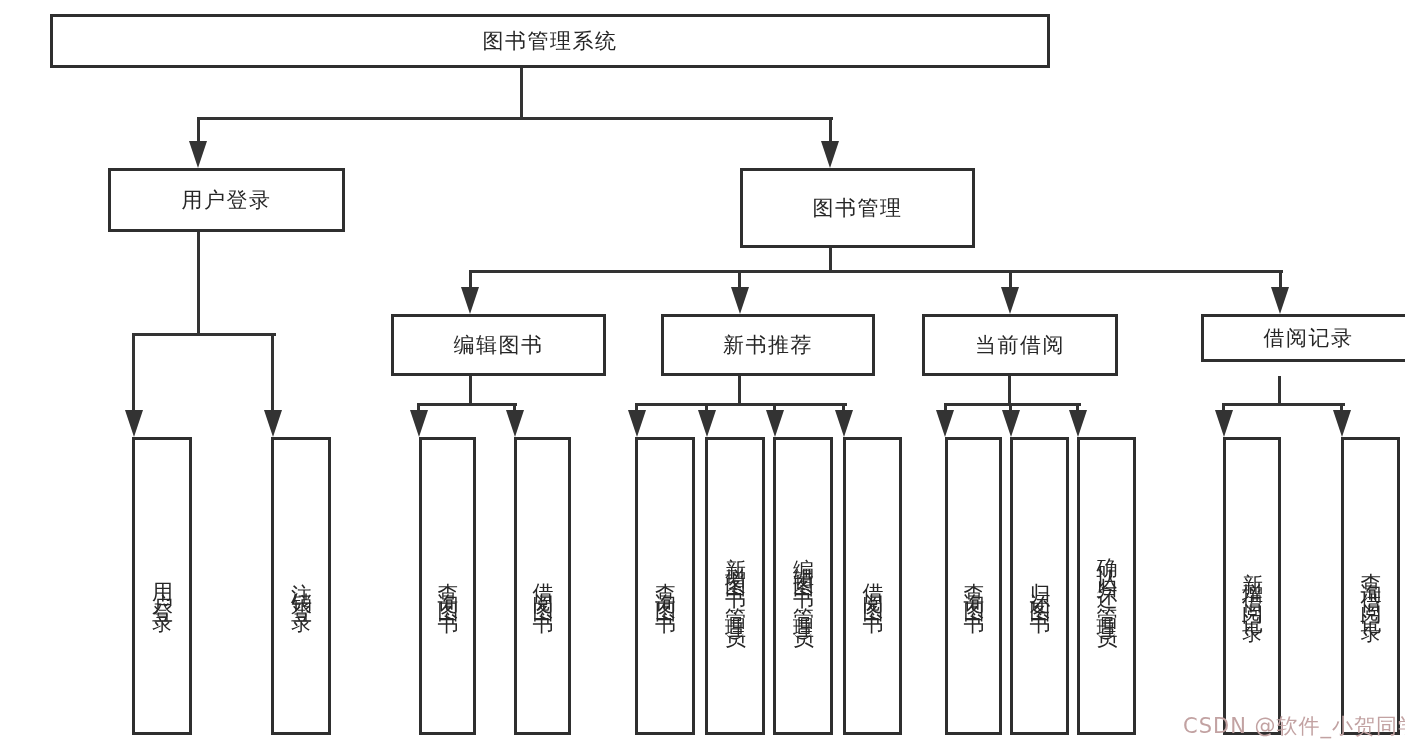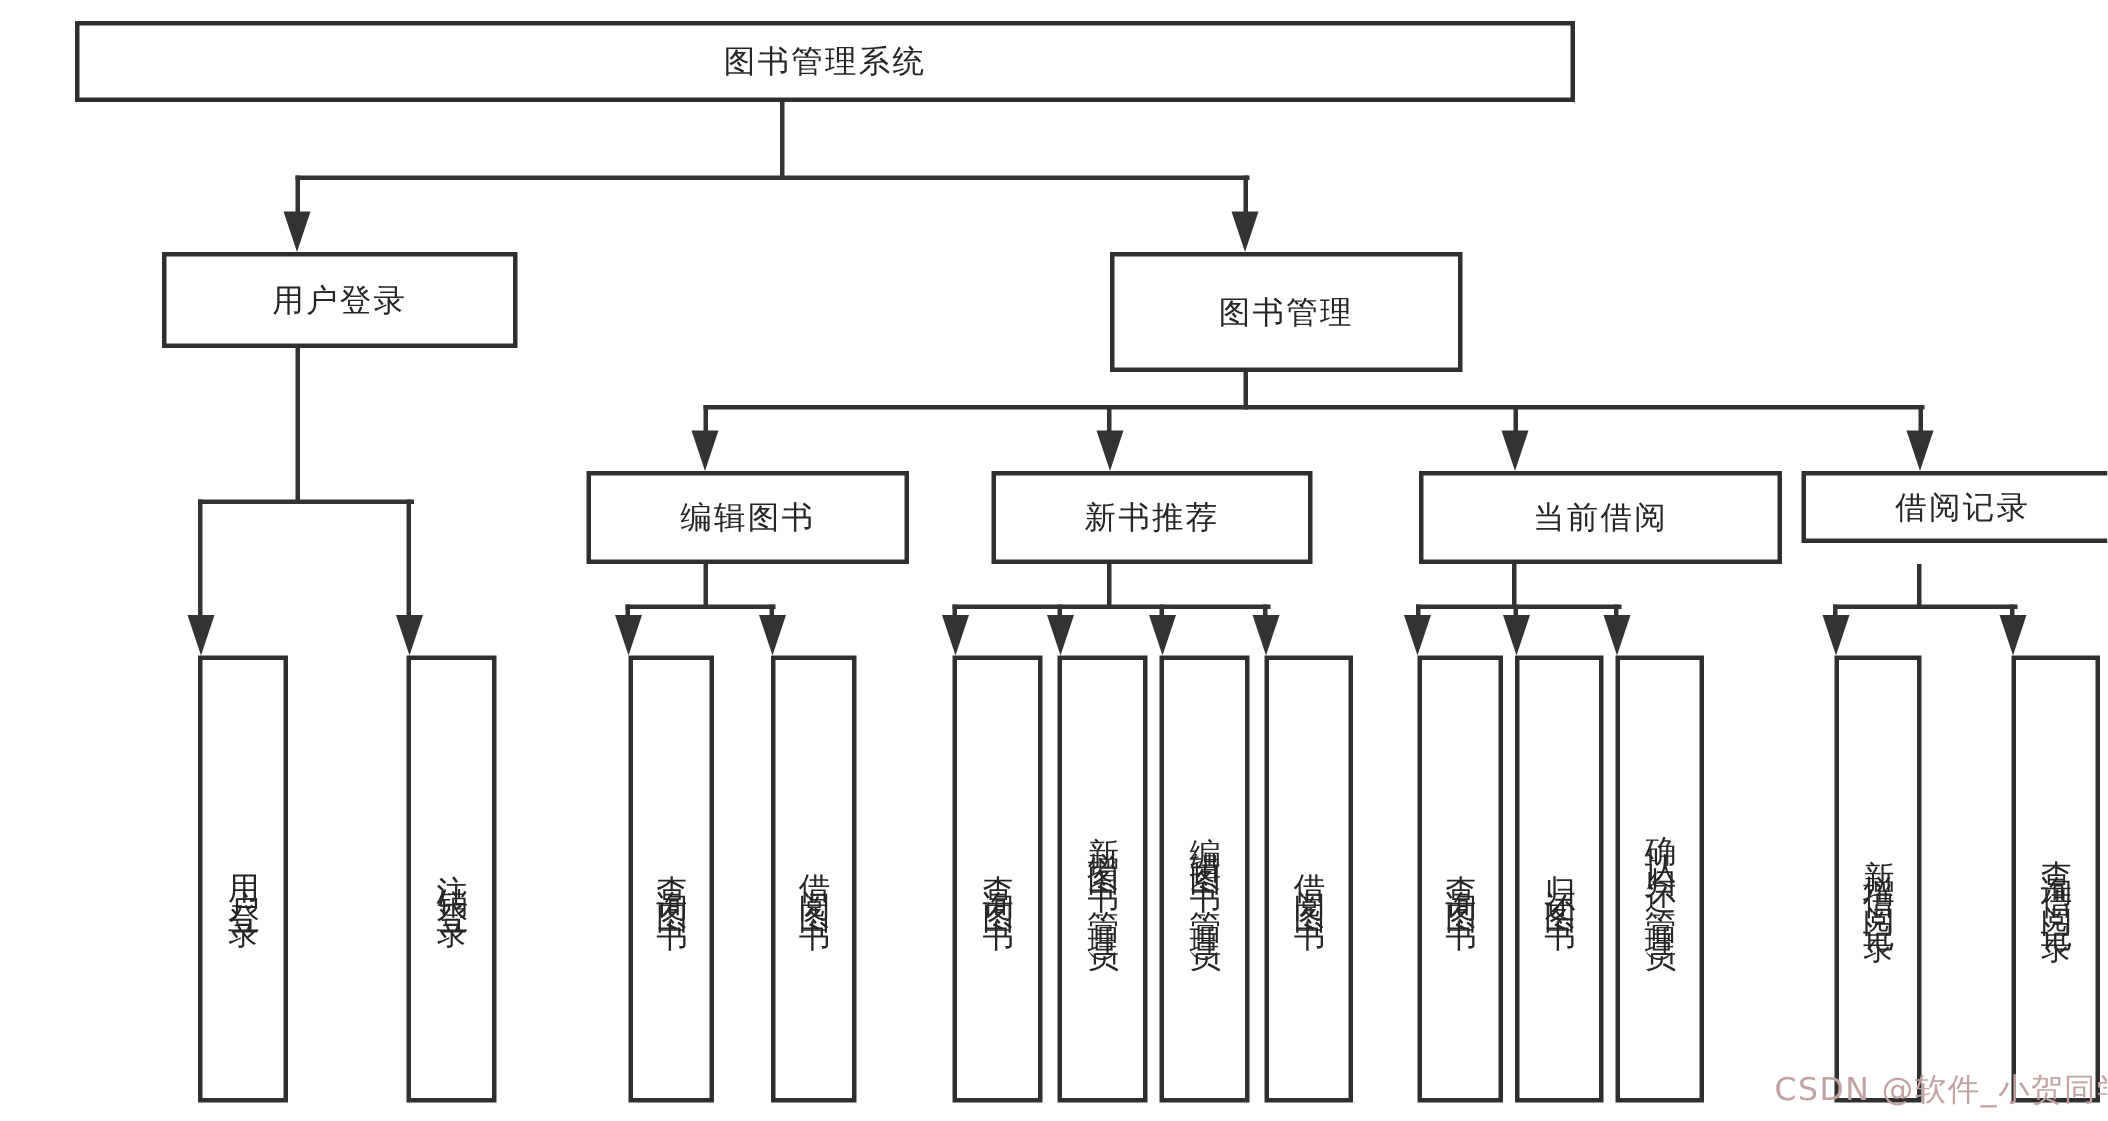--- a/index.html
+++ b/index.html
@@ -51,21 +51,21 @@
   <div class="box" style="left:712px;top:168px;width:235px;height:80px">
     <span class="hlabel">图书管理</span>
   </div>
 
   <div class="box" style="left:363px;top:314px;width:215px;height:62px">
     <span class="hlabel">编辑图书</span>
   </div>
   <div class="box" style="left:633px;top:314px;width:214px;height:62px">
     <span class="hlabel">新书推荐</span>
   </div>
-  <div class="box" style="left:918px;top:314px;width:242px;height:62px">
+  <div class="box" style="left:894px;top:314px;width:196px;height:62px">
     <span class="hlabel">当前借阅</span>
   </div>
   <div class="box" style="left:1173px;top:314px;width:215px;height:48px">
     <span class="hlabel">借阅记录</span>
   </div>
 
   <div class="box vnode" style="left:104px;width:60px">
     <span class="vlabel">用户登录</span>
   </div>
   <div class="box vnode" style="left:243px;width:60px">

